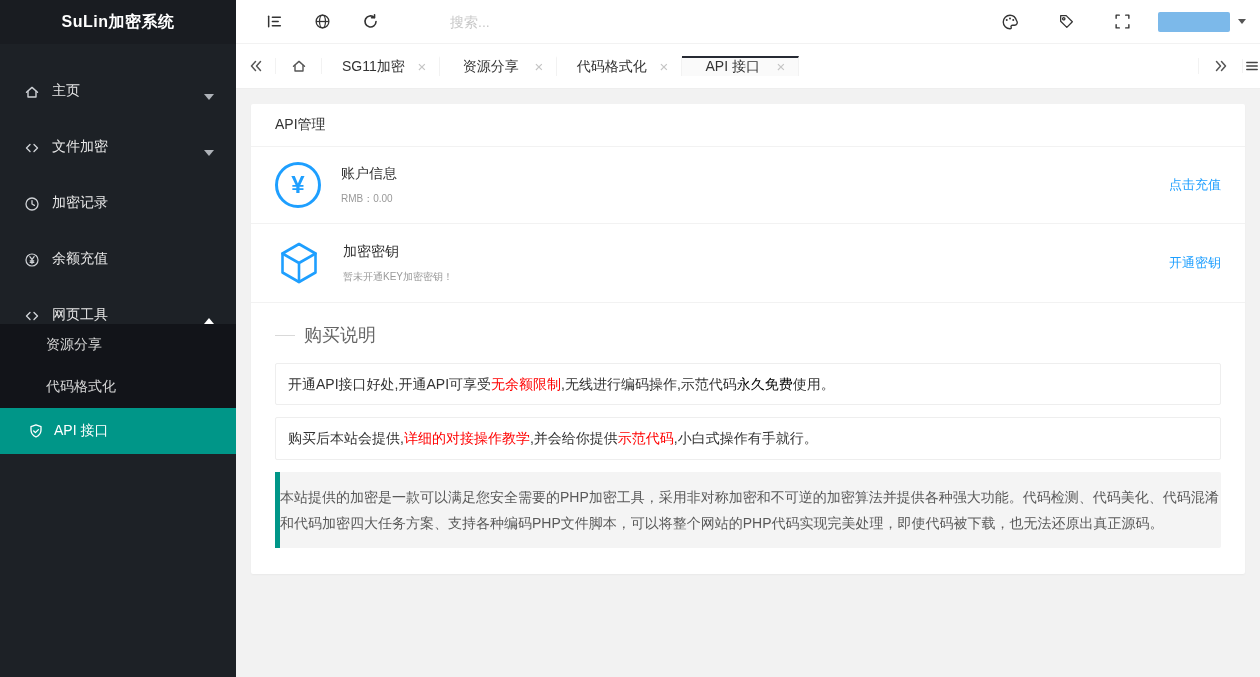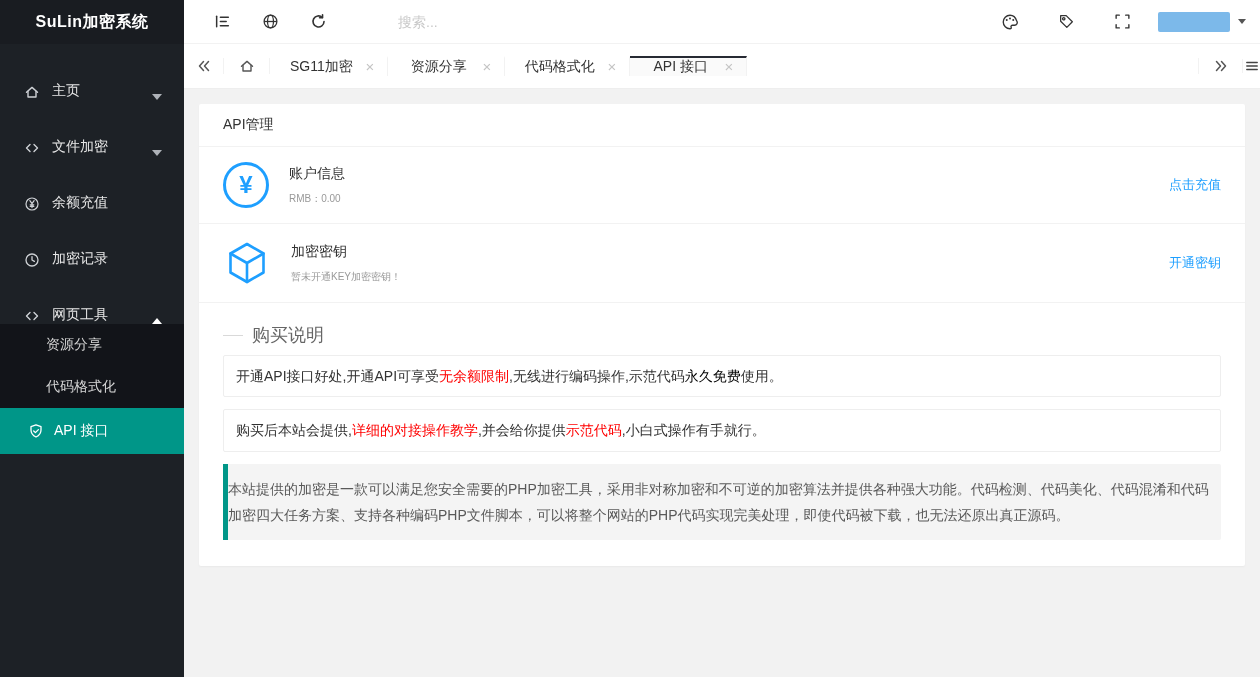--- a/index.html
+++ b/index.html
@@ -1,21 +1,21 @@
 <!DOCTYPE html>
 <html><head>
 <meta charset="utf-8">
 <style>
   *{margin:0;padding:0;box-sizing:border-box}
   html,body{width:1260px;height:677px;overflow:hidden}
   body{font-family:"Liberation Sans","DejaVu Sans",sans-serif;font-size:14px;color:#333;background:#f2f2f2}
   .app{display:flex;width:1260px;height:677px;overflow:hidden}
 
   
-  .sidebar{width:184px;flex-shrink:0;background:#1d2126;display:flex;flex-direction:column}
+  .sidebar{width:236px;flex-shrink:0;background:#1d2126;display:flex;flex-direction:column}
   .logo{height:44px;line-height:44px;text-align:center;color:#fff;font-size:16px;font-weight:bold;background:#191c21;letter-spacing:.5px}
   .menu{flex:1}
   .menu-item{height:56px;display:flex;align-items:flex-end;padding:0 22px 0 24px;color:#e6e6e6;cursor:pointer;font-size:14px}
   .mi-icon{width:16px;height:16px;margin-right:12px;display:inline-flex;color:#cfd2d6}
   .mi-label{flex:0 0 auto}
   .caret{margin-left:auto;width:0;height:0}
   .caret.down{border-left:5px solid transparent;border-right:5px solid transparent;border-top:6px solid #aeb2b8}
   .caret.up{border-left:5px solid transparent;border-right:5px solid transparent;border-bottom:6px solid #fff}
   .submenu{background:#121419}
   .sub-item{height:42px;display:flex;align-items:center;padding-left:46px;color:#d6d6d6;font-size:14px;cursor:pointer}
@@ -53,21 +53,21 @@
   .card{background:#fff;border-radius:2px;box-shadow:0 1px 2px rgba(0,0,0,.04)}
   .card-title{padding:12px 24px;border-bottom:1px solid #f2f2f2;font-size:14px;color:#333}
   .info-row{display:flex;align-items:center;padding:15px 24px;border-bottom:1px solid #f2f2f2}
   .big-icon{margin-right:20px;color:#1e9fff;flex-shrink:0}
   .yen-circle{width:46px;height:46px;border:3px solid #1e9fff;border-radius:50%;display:flex;align-items:center;justify-content:center;font-size:24px;font-weight:bold;color:#1e9fff}
   .row-texts .t1{font-size:14px;color:#333;margin-bottom:9px}
   .row-texts .t2{font-size:10px;color:#999}
   .row-action{margin-left:auto;color:#1e9fff;font-size:13px;cursor:pointer;text-decoration:none}
 
   .section{padding:20px 24px 26px}
-  .legend{display:flex;align-items:center;color:#666;font-size:18px;margin-bottom:8px}
+  .legend{display:flex;align-items:center;color:#666;font-size:18px;margin-bottom:16px}
   .legend-line{width:20px;height:1px;background:#d9d9d9;margin-right:9px}
   .para{border:1px solid #eee;padding:9px 12px;margin-bottom:12px;font-size:14px;color:#333;line-height:1.6;border-radius:2px}
   .notice{margin-top:12px;background:#f4f4f4;border-left:5px solid #009688;padding:12px 0;color:#595959;line-height:26px;font-size:14px;border-radius:0 2px 2px 0}
 
   svg{display:block}
 </style>
 </head>
 <body>
 
 <div class="app">
@@ -93,36 +93,36 @@
               <polyline points="6 4.5 2.5 8 6 11.5"></polyline>
               <polyline points="10 4.5 13.5 8 10 11.5"></polyline>
             </svg>
         </span>
         <span class="mi-label">文件加密</span>
         <span class="caret down"></span>
       </div>
 
       <div class="menu-item">
         <span class="mi-icon">
+          <svg width="16" height="16" viewBox="0 0 16 16" fill="none" stroke="currentColor" stroke-width="1.3" stroke-linecap="round" stroke-linejoin="round">
+              <circle cx="8" cy="8" r="6"></circle>
+              <polyline points="8 4.6 8 8 10.4 9.4"></polyline>
+            </svg>
+        </span>
+        <span class="mi-label">加密记录</span>
+      </div>
+
+      <div class="menu-item">
+        <span class="mi-icon">
           <svg width="16" height="16" viewBox="0 0 16 16" fill="none" stroke="currentColor" stroke-width="1.2" stroke-linecap="round" stroke-linejoin="round">
               <circle cx="8" cy="8" r="6"></circle>
               <path d="M5.9 4.6 8 7.6l2.1-3M8 7.6v4M6.2 8.8h3.6M6.2 10.4h3.6"></path>
             </svg>
         </span>
         <span class="mi-label">余额充值</span>
-      </div>
-
-      <div class="menu-item">
-        <span class="mi-icon">
-          <svg width="16" height="16" viewBox="0 0 16 16" fill="none" stroke="currentColor" stroke-width="1.3" stroke-linecap="round" stroke-linejoin="round">
-              <circle cx="8" cy="8" r="6"></circle>
-              <polyline points="8 4.6 8 8 10.4 9.4"></polyline>
-            </svg>
-        </span>
-        <span class="mi-label">加密记录</span>
       </div>
 
       <div class="menu-item">
         <span class="mi-icon">
           <svg width="16" height="16" viewBox="0 0 16 16" fill="none" stroke="currentColor" stroke-width="1.4" stroke-linecap="round" stroke-linejoin="round">
               <polyline points="6 4.5 2.5 8 6 11.5"></polyline>
               <polyline points="10 4.5 13.5 8 10 11.5"></polyline>
             </svg>
         </span>
         <span class="mi-label">网页工具</span>

